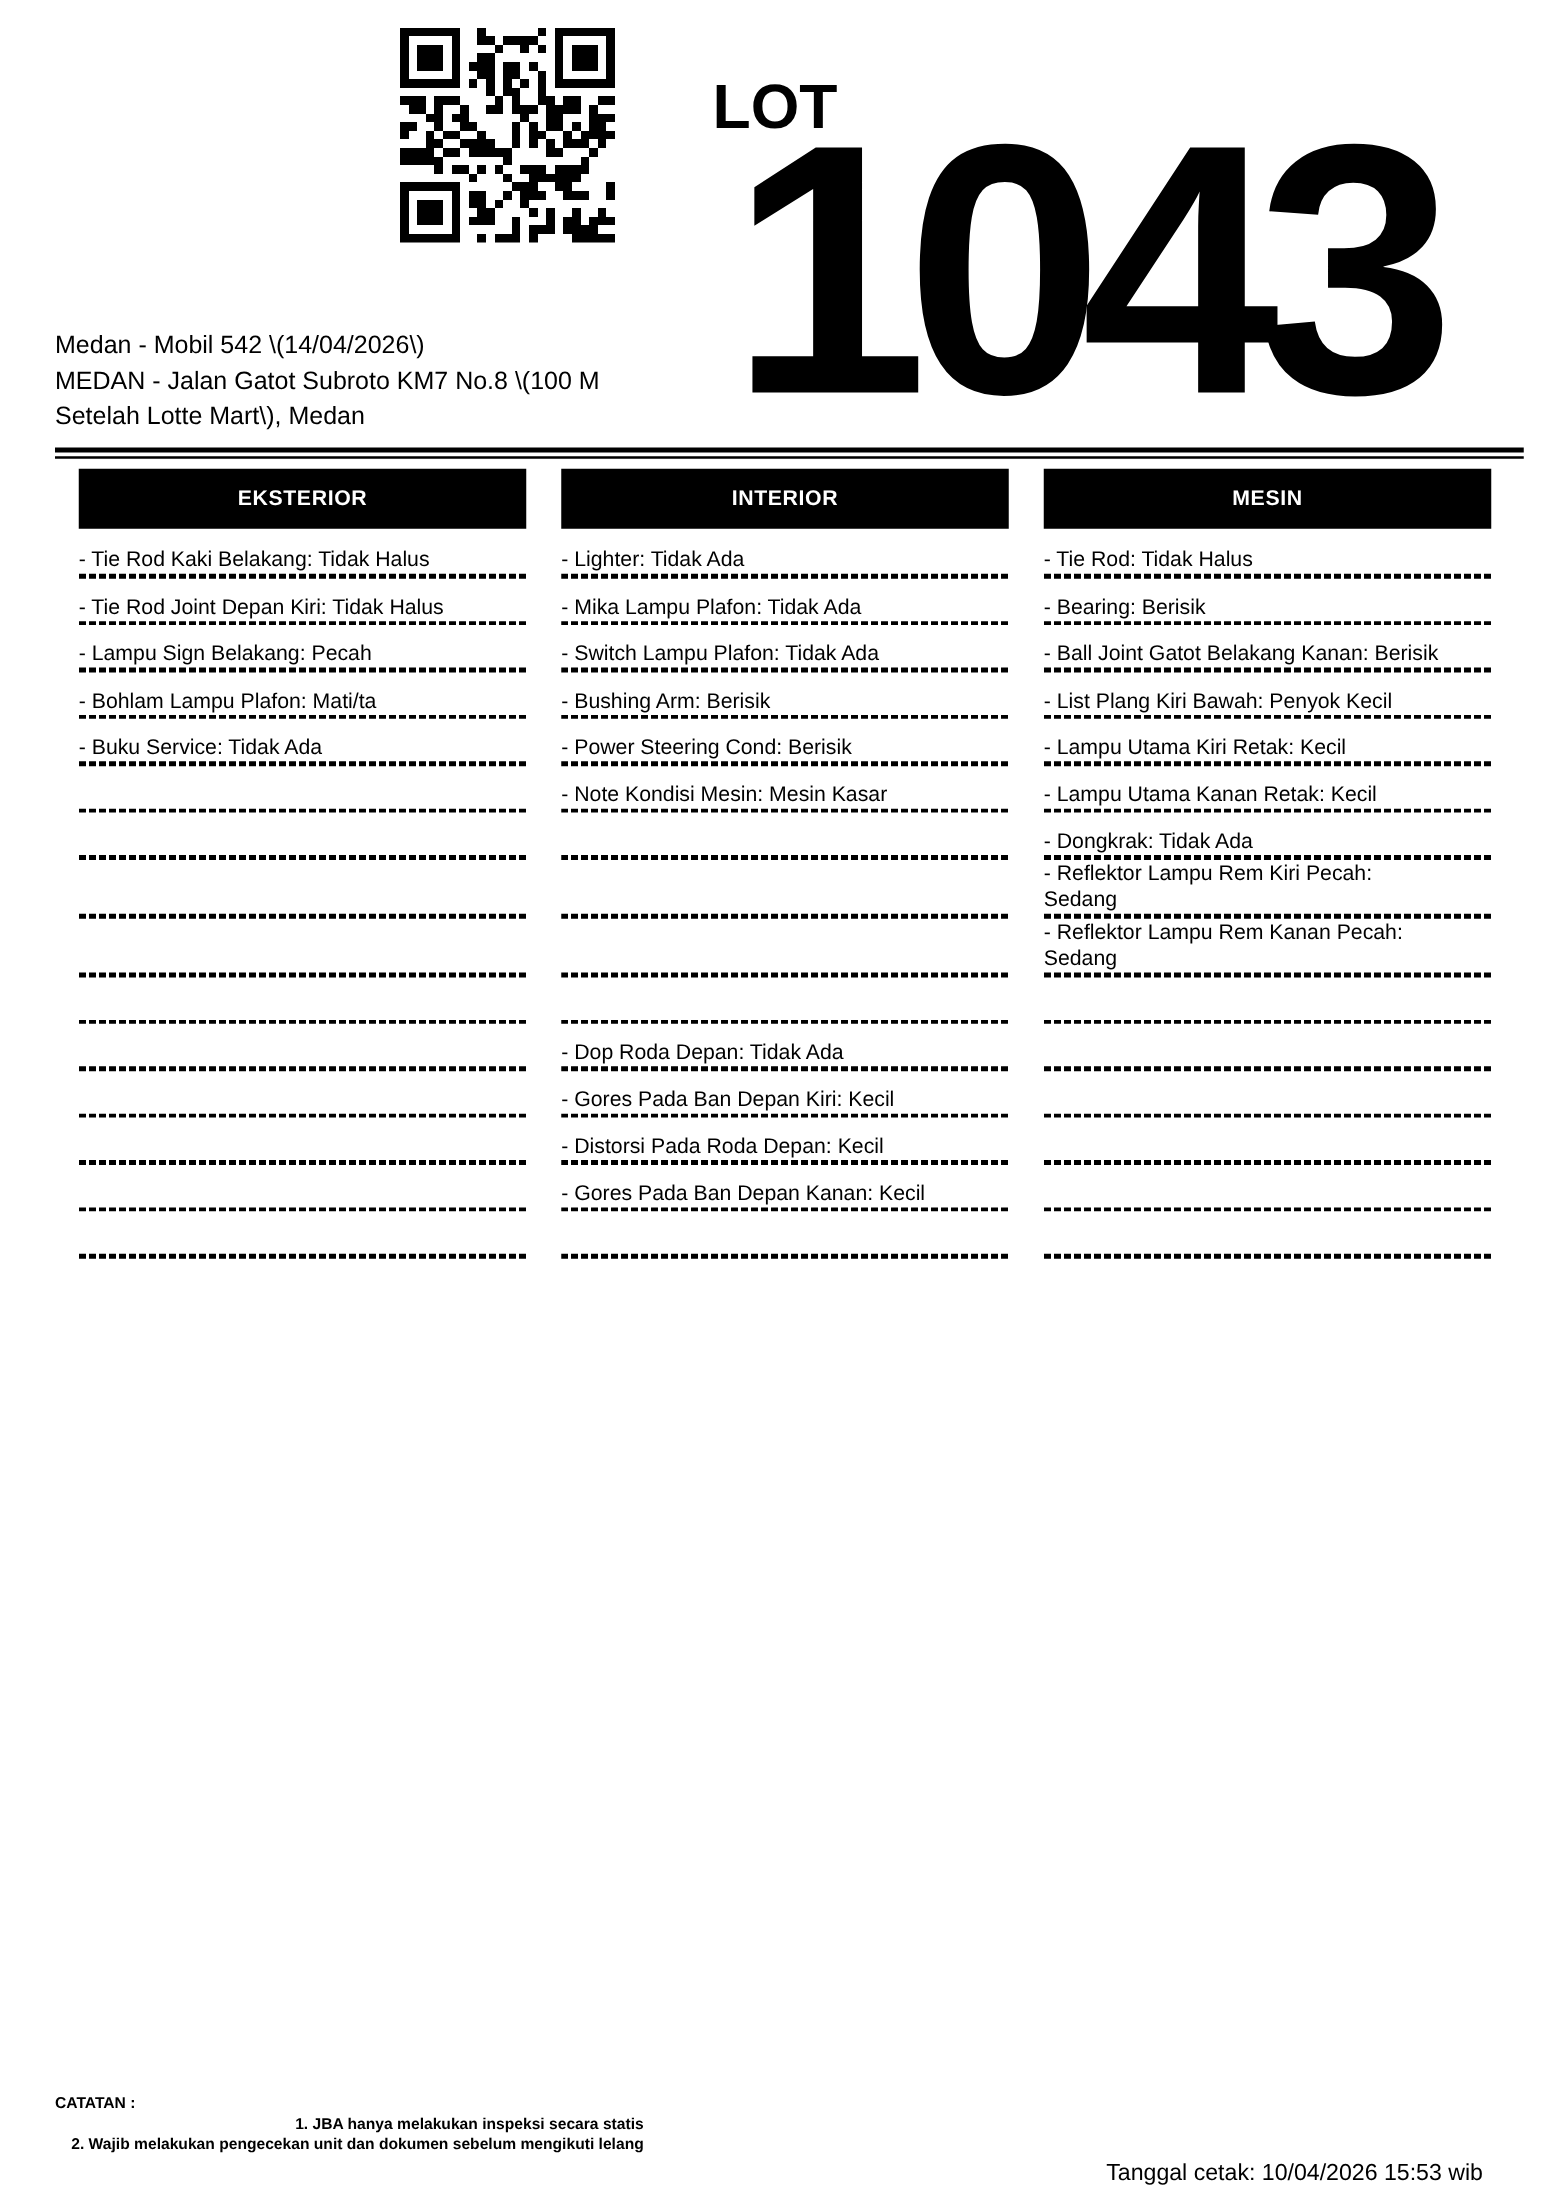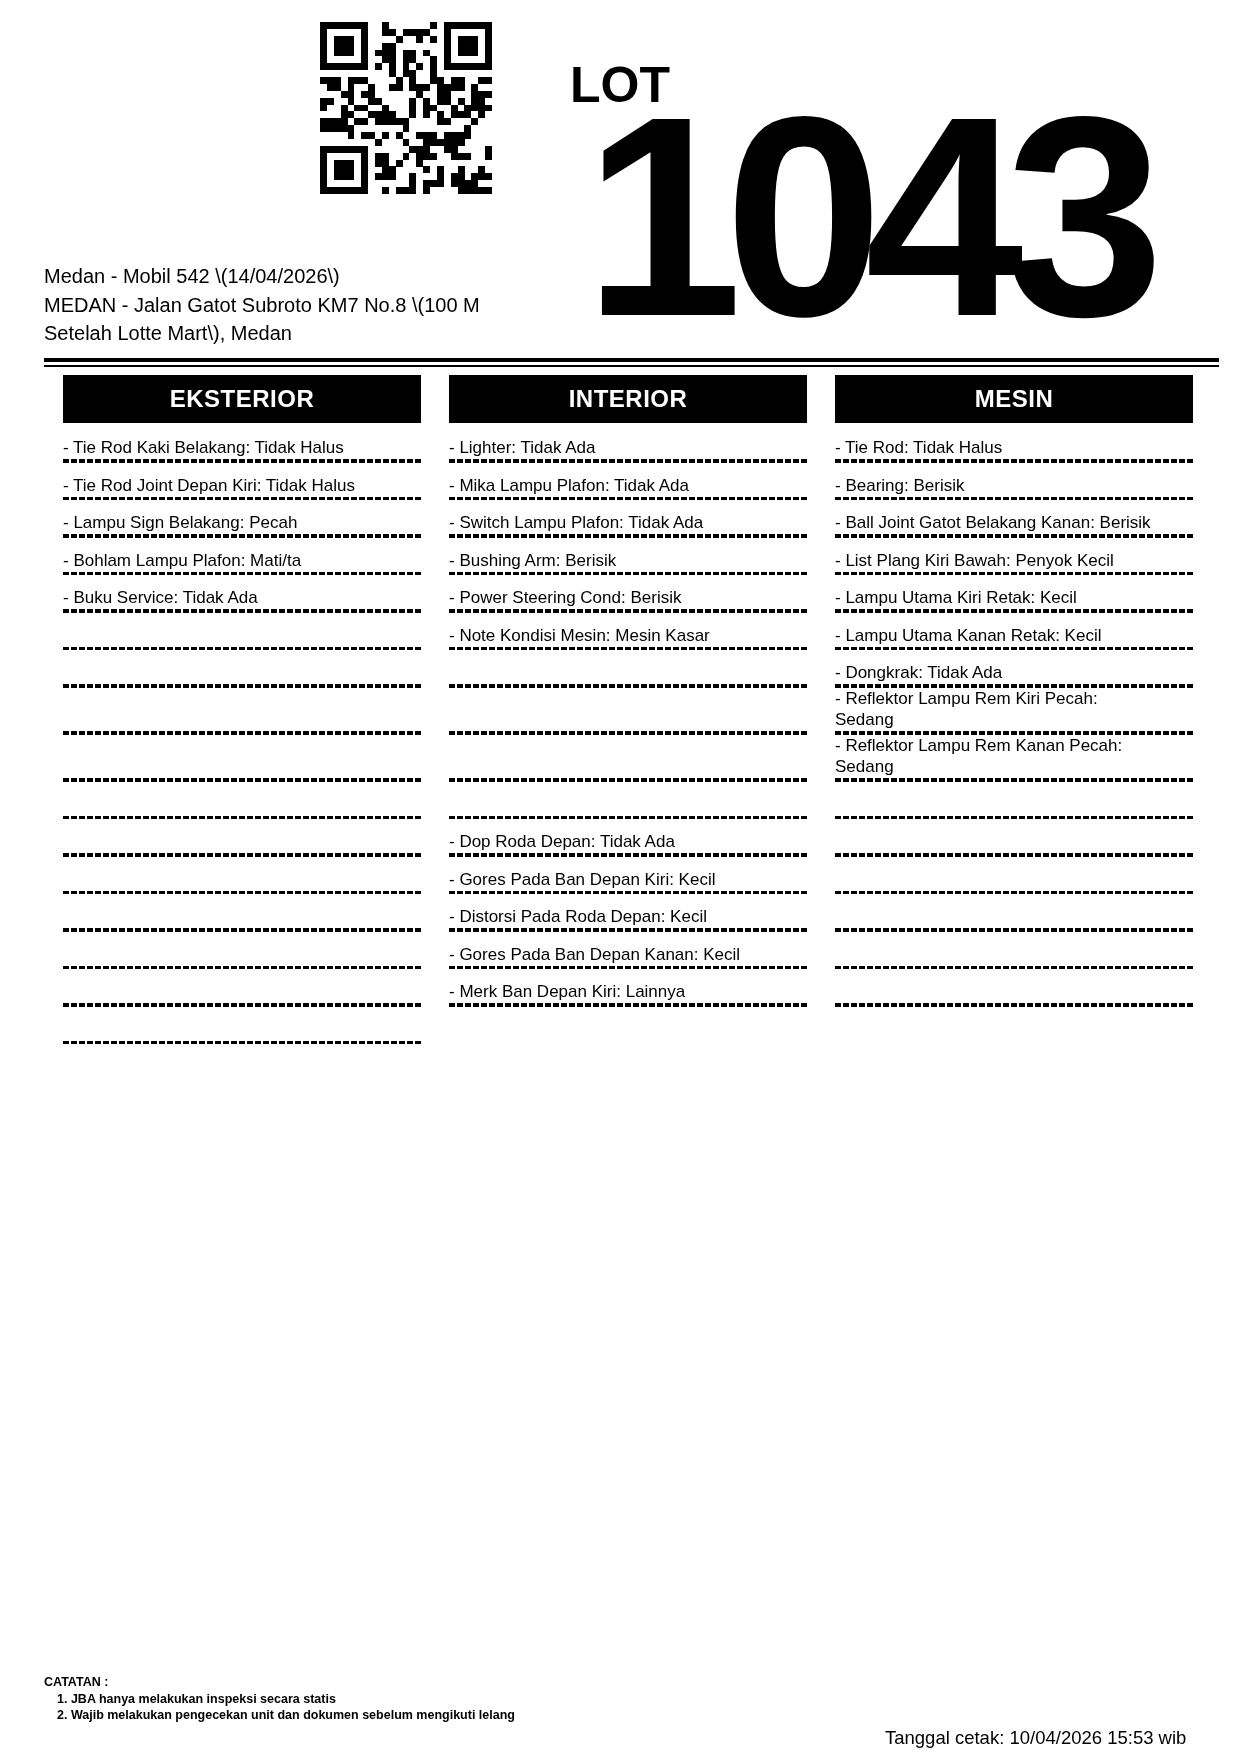--- a/index.html
+++ b/index.html
@@ -34,40 +34,40 @@
   
   #inspection-grid{
     left:63px;top:375px;width:1130px;
     display:grid;
     grid-template-columns:358px 358px 358px;
     column-gap:28px;
   }
   .col-header{
     background:#000000;color:#ffffff;
     height:48px;display:flex;align-items:center;justify-content:center;
-    font-size:24px;font-weight:bold;letter-spacing:0.5px;
+    font-size:17px;font-weight:bold;letter-spacing:0.5px;
     margin-bottom:2px;
   }
   .cell{
     position:relative;
     min-height:37.5px;
     display:flex;align-items:flex-end;
     padding:0 0 4px 0;
     font-size:17px;line-height:21.5px;
     white-space:pre-line;
     box-sizing:border-box;
   }
   .cell::after{
     content:"";position:absolute;left:0;right:0;bottom:0;height:3.5px;
     background:repeating-linear-gradient(90deg,#000 0 5.5px,transparent 5.5px 8px);
   }
 
   
   #notes{left:44px;top:1674px;font-size:12.5px;line-height:16.5px;font-weight:bold;}
-  #notes .note-line{padding-left:13px;}
+  #notes .note-line{padding-left:13px;text-align:right;}
   #page-indicator{left:584px;top:1818px;font-size:25px;}
   #print-date{left:885px;top:1727px;font-size:18.5px;}
 </style>
 </head>
 <body>
 
 <svg id="qr" class="abs" viewBox="0 0 172 172" shape-rendering="crispEdges">
     <rect x="0.00" y="0.00" width="6.93" height="6.93" fill="#000"></rect>
     <rect x="6.88" y="0.00" width="6.93" height="6.93" fill="#000"></rect>
     <rect x="13.76" y="0.00" width="6.93" height="6.93" fill="#000"></rect>
@@ -427,21 +427,20 @@
     <div class="cell"></div>
     <div class="cell">- Gores Pada Ban Depan Kiri: Kecil</div>
     <div class="cell"></div>
     <div class="cell"></div>
     <div class="cell">- Distorsi Pada Roda Depan: Kecil</div>
     <div class="cell"></div>
     <div class="cell"></div>
     <div class="cell">- Gores Pada Ban Depan Kanan: Kecil</div>
     <div class="cell"></div>
     <div class="cell"></div>
-    <div class="cell">- Merk Ban Depan Kiri: Lainnya</div>
     <div class="cell"></div>
     <div class="cell"></div>
   </div>
 
 <div id="notes" class="abs">
   <div>CATATAN :</div>
   <div class="note-line">1. JBA hanya melakukan inspeksi secara statis</div>
   <div class="note-line">2. Wajib melakukan pengecekan unit dan dokumen sebelum mengikuti lelang</div>
 </div>
 

